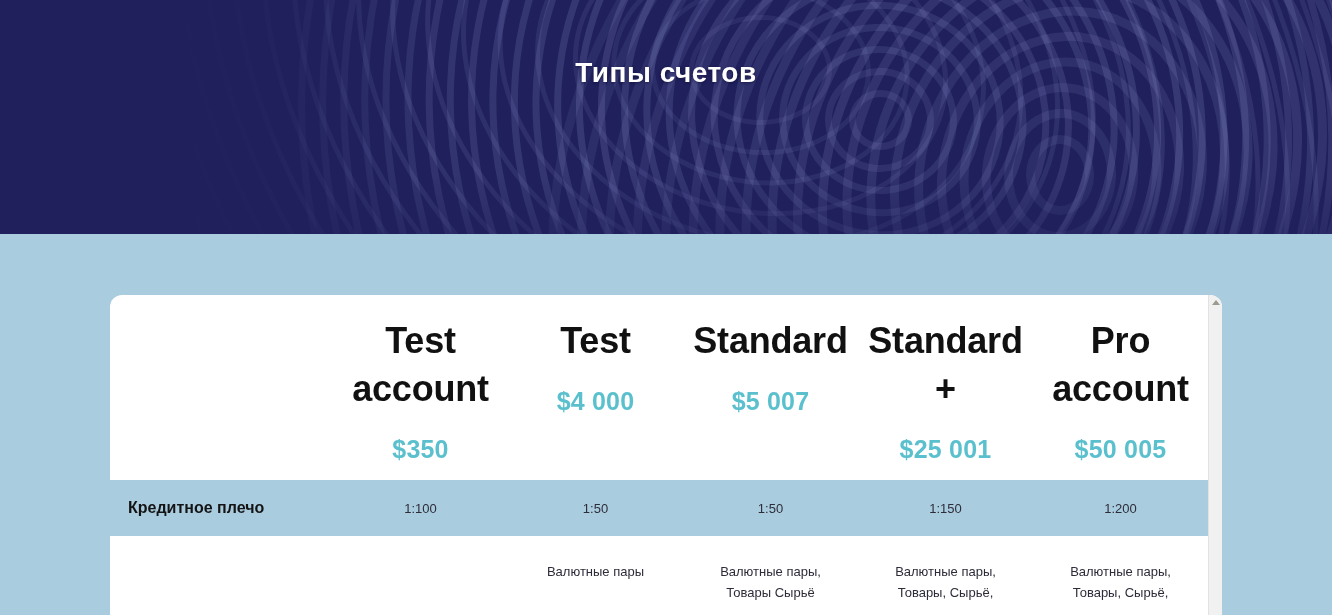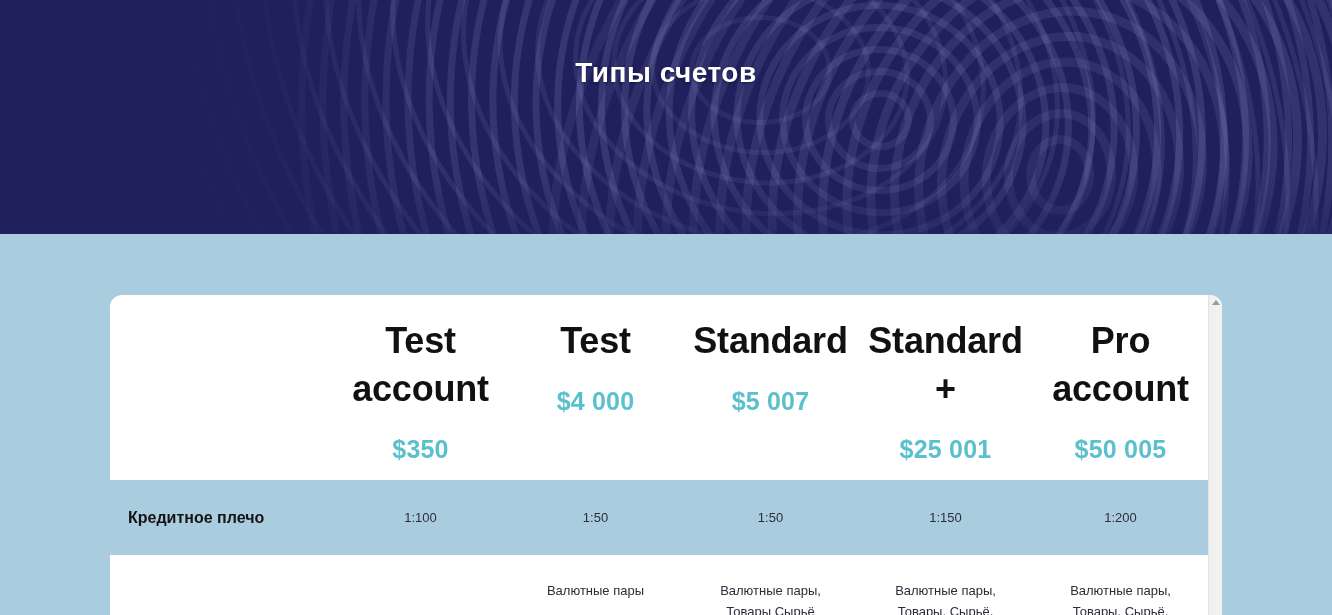--- a/index.html
+++ b/index.html
@@ -62,21 +62,21 @@
   .plan-name {
     font-size:36px; font-weight:bold; color:#111111;
     line-height:1.33; letter-spacing:-0.2px; white-space:pre-line;
   }
   .plan-price {
     margin-top:22px; font-size:25px; font-weight:bold;
     color:#5bc0ce; letter-spacing:0.2px;
   }
 
   tr.row-hl { background:#aaccdf; }
-  tr.row-hl td { height:75px; }
+  tr.row-hl td { height:56px; }
   .row-label {
     font-size:16px; font-weight:bold; color:#141414;
     text-align:left; padding-left:18px;
   }
   .row-val { font-size:13px; color:#2d2d3a; text-align:center; }
 
   tr.row-plain td { height:90px; vertical-align:top; padding-top:26px; background:#ffffff; }
   .row-multi { font-size:13px; color:#2d2d3a; text-align:center; line-height:1.6; white-space:pre-line; }
 
   

